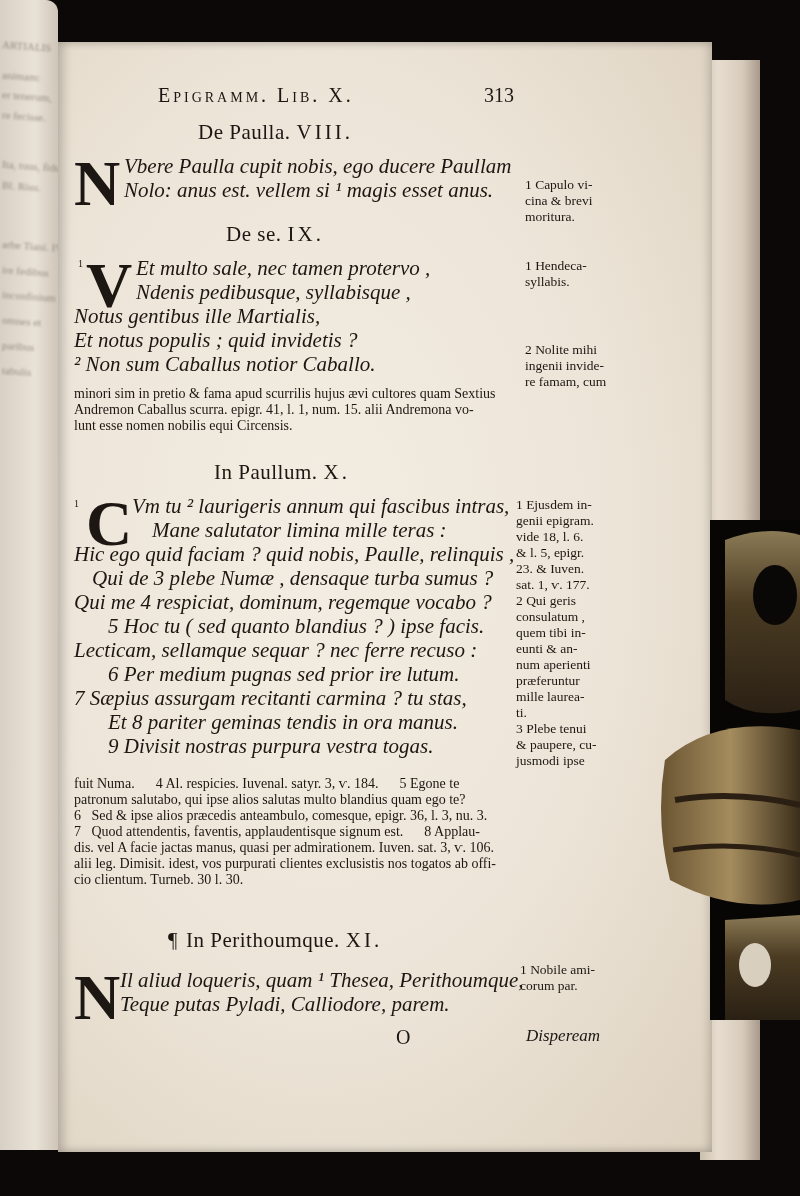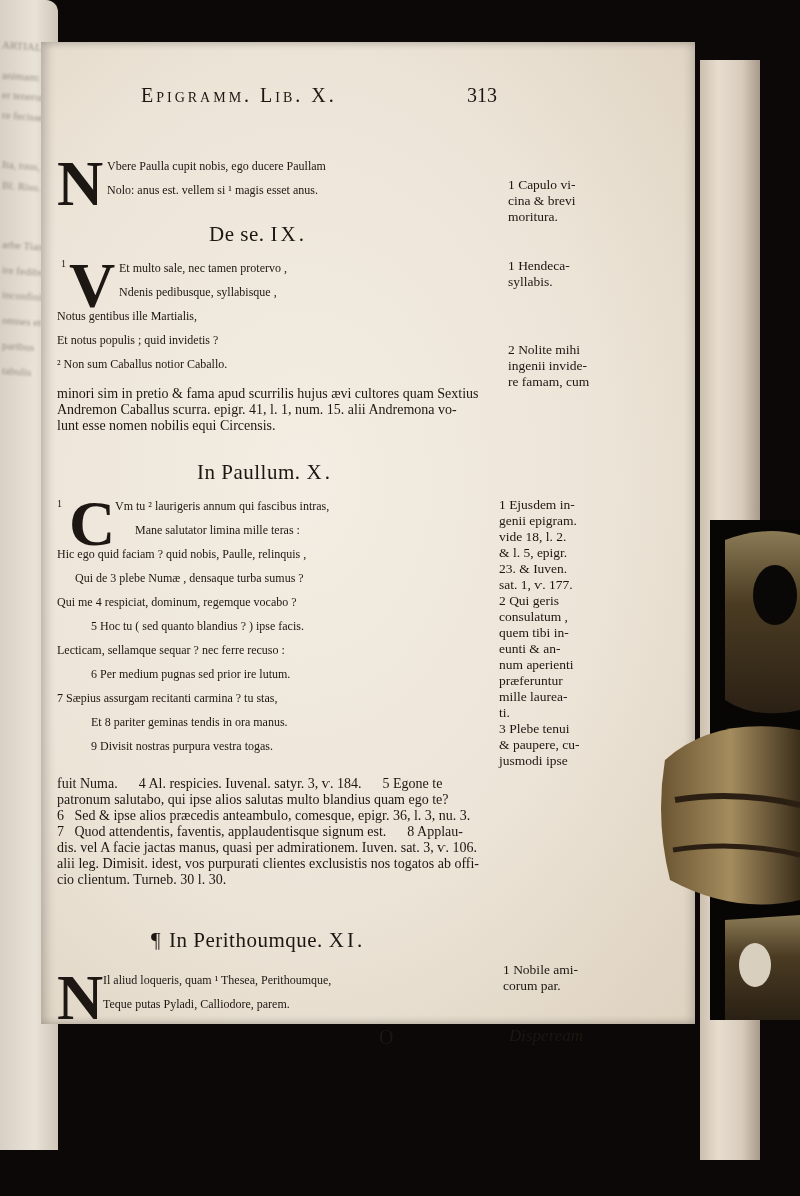--- a/index.html
+++ b/index.html
@@ -16,35 +16,35 @@
     position: absolute; left: 2px; font-size: 11px; color: rgba(60,50,40,0.45);
     filter: blur(1.2px); white-space: nowrap; transform: rotate(4deg);
   }
 
   .book-edge {
     position: absolute; left: 700px; top: 60px; width: 60px; height: 1100px;
     background: linear-gradient(90deg, #cbbfae 0%, #e7ddcf 30%, #d7ccbc 70%, #a8998a 100%);
   }
 
   .page {
-    position: absolute; left: 41px; top: 42px; width: 654px; height: 982px;
+    position: absolute; left: 58px; top: 42px; width: 654px; height: 1110px;
     background: radial-gradient(ellipse at 40% 45%, #f3ede3 0%, #ece4d7 55%, #ddd1bf 100%);
     box-shadow: inset 6px 0 10px rgba(0,0,0,0.18), inset -4px 0 8px rgba(0,0,0,0.15);
   }
 
   .running-head {
     position: absolute; top: 42px; left: 100px; width: 460px;
     font-size: 20px; letter-spacing: 3px; font-variant: small-caps;
   }
   .running-head .folio { position: absolute; left: 326px; top: 0; letter-spacing: 0; }
 
   .title { position: absolute; font-size: 21px; letter-spacing: 0.5px; }
   .title .num { letter-spacing: 3px; margin-left: 6px; }
 
-  .verse { position: absolute; font-size: 12px; line-height: 24px; white-space: nowrap; }
+  .verse { position: absolute; font-style: italic; font-size: 21px; line-height: 24px; white-space: nowrap; }
   .verse .ln { display: block; }
   .verse .ind { padding-left: 34px; }
   .verse .ind2 { padding-left: 18px; }
   .dropcap { position: absolute; font-size: 64px; font-weight: bold; line-height: 1; font-style: normal; }
 
   .note { position: absolute; font-size: 13.5px; line-height: 16px; width: 100px; }
   .note .ln { display: block; }
   sup.mk { font-size: 10px; font-style: normal; vertical-align: super; }
 
   .prose { position: absolute; font-size: 14px; line-height: 16px; white-space: nowrap; }
@@ -77,20 +77,23 @@
 
 <div class="book-edge"></div>
 
 <div class="page">
 
   <div class="running-head">
     <span>Epigramm. Lib. X.</span>
     <span class="folio">313</span>
   </div>
 
+  <div class="title" style="left:140px; top:78px">
+    <span>De Paulla.</span><span class="num">VIII.</span>
+  </div>
   <div class="dropcap" style="left:16px; top:110px">N</div>
   <div class="verse" style="left:66px; top:112px">
     <span class="ln">Vbere Paulla cupit nobis, ego ducere Paullam</span>
     <span class="ln">Nolo: anus est. vellem si ¹ magis esset anus.</span>
   </div>
   <div class="note" style="left:467px; top:135px">
     <span class="ln">1 Capulo vi-</span>
     <span class="ln">cina &amp; brevi</span>
     <span class="ln">moritura.</span>
   </div>
@@ -136,21 +139,21 @@
     <span class="ln ind">5 Hoc tu ( sed quanto blandius ? ) ipse facis.</span>
     <span class="ln">Lecticam, sellamque sequar ? nec ferre recuso :</span>
     <span class="ln ind">6 Per medium pugnas sed prior ire lutum.</span>
     <span class="ln">7 Sæpius assurgam recitanti carmina ? tu stas,</span>
     <span class="ln ind">Et 8 pariter geminas tendis in ora manus.</span>
     <span class="ln ind">9 Divisit nostras purpura vestra togas.</span>
   </div>
   <div class="note" style="left:458px; top:455px">
     <span class="ln">1 Ejusdem in-</span>
     <span class="ln">genii epigram.</span>
-    <span class="ln">vide 18, l. 2.</span>
+    <span class="ln">vide 18, l. 6.</span>
     <span class="ln">&amp; l. 5, epigr.</span>
     <span class="ln">23. &amp; Iuven.</span>
     <span class="ln">sat. 1, ѵ. 177.</span>
     <span class="ln">2 Qui geris</span>
     <span class="ln">consulatum ,</span>
     <span class="ln">quem tibi in-</span>
     <span class="ln">eunti &amp; an-</span>
     <span class="ln">num aperienti</span>
     <span class="ln">præferuntur</span>
     <span class="ln">mille laurea-</span>

